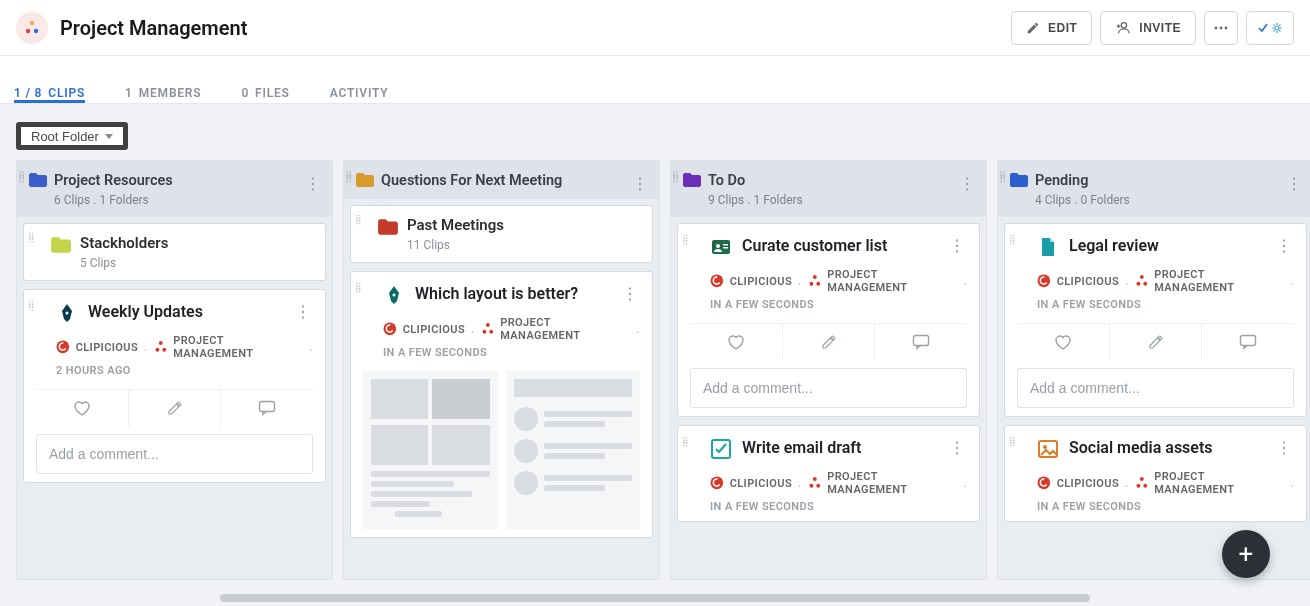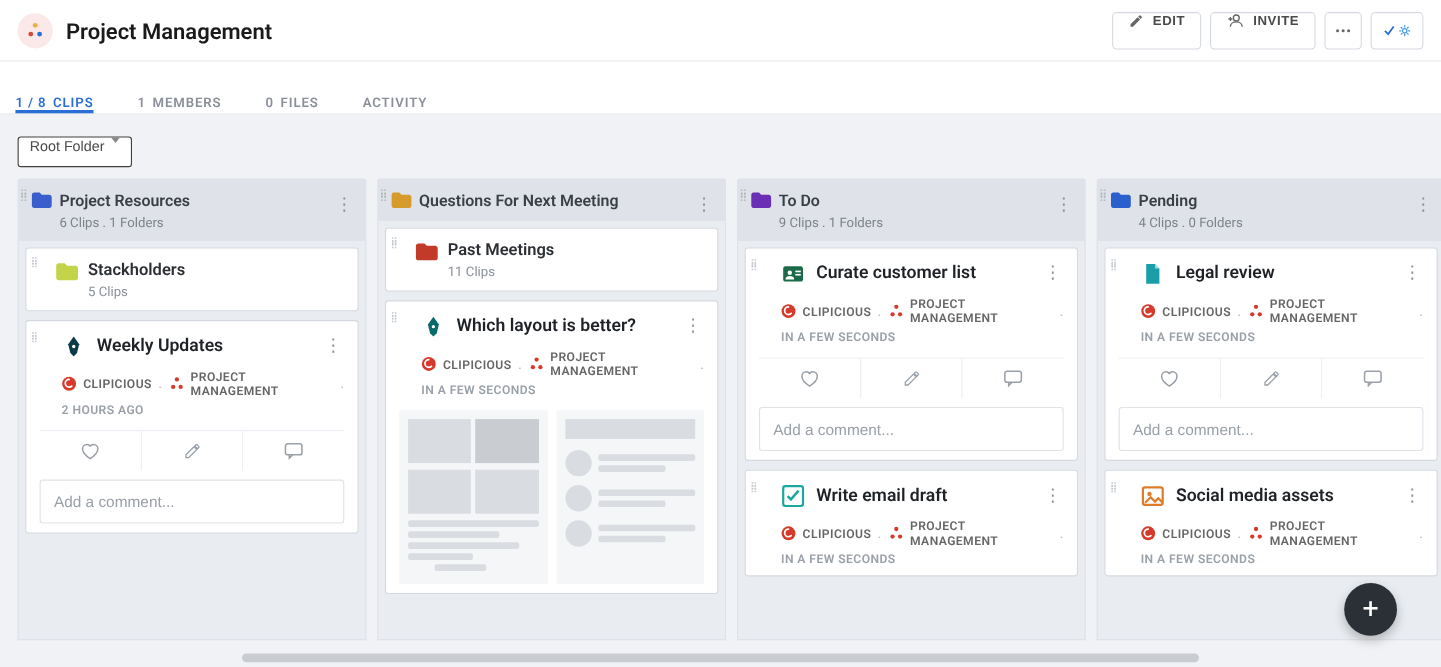--- a/index.html
+++ b/index.html
@@ -3,31 +3,31 @@
 <meta charset="utf-8">
 <style>
 * { box-sizing: border-box; margin: 0; padding: 0; }
 body { font-family: -apple-system, BlinkMacSystemFont, "Segoe UI", Roboto, Arial, sans-serif; background: #f0f2f5; width: 1310px; height: 606px; overflow: hidden; }
 
 .topbar { background: #fff; height: 56px; display: flex; align-items: center; padding: 0 16px; border-bottom: 1px solid #e6e8eb; }
 .logo { width: 32px; height: 32px; border-radius: 50%; background: #fbe9e9; display: flex; align-items: center; justify-content: center; margin-right: 12px; position: relative; }
 .logo svg { width: 18px; height: 18px; }
 .page-title { font-size: 20px; font-weight: 600; color: #1a1a1a; flex: 1; }
 .topbar-actions { display: flex; gap: 8px; align-items: center; }
-.btn-outline { height: 34px; border: 1px solid #d6dae0; background: #fff; border-radius: 4px; padding: 0 14px; display: inline-flex; align-items: flex-start; gap: 8px; font-size: 12px; font-weight: 600; letter-spacing: .5px; color: #4a4a4a; cursor: pointer; }
+.btn-outline { height: 34px; border: 1px solid #d6dae0; background: #fff; border-radius: 4px; padding: 0 14px; display: inline-flex; align-items: center; gap: 8px; font-size: 12px; font-weight: 600; letter-spacing: .5px; color: #4a4a4a; cursor: pointer; }
 .btn-icon-sq { width: 34px; height: 34px; border: 1px solid #d6dae0; background: #fff; border-radius: 4px; display: inline-flex; align-items: center; justify-content: center; cursor: pointer; color: #4a4a4a; }
 .btn-icon-sq.wide { width: 48px; gap: 2px; }
 
 .tabs { background: #fff; height: 48px; display: flex; align-items: flex-end; padding: 0 14px; gap: 40px; border-bottom: 1px solid #e6e8eb; font-size: 12px; font-weight: 600; letter-spacing: .8px; }
 .tab { display: flex; align-items: center; color: #8a8f99; cursor: pointer; border-bottom: 3px solid transparent; }
 .tab.active { color: #2a6fd6; border-bottom-color: #2a6fd6; }
 .tab .count { margin-right: 6px; }
 
 .toolbar-row { padding: 18px 16px 10px; }
-.root-btn { background: #fff; border: 1px solid #404040; height: 28px; padding: 0 10px; border-radius: 3px; font-size: 13px; color: #4a4a4a; display: inline-flex; align-items: flex-start; gap: 6px; cursor: pointer; }
+.root-btn { background: #fff; border: 5px solid #404040; height: 28px; padding: 0 10px; border-radius: 3px; font-size: 13px; color: #4a4a4a; display: inline-flex; align-items: center; gap: 6px; cursor: pointer; }
 .caret-down { width: 0; height: 0; border-left: 4px solid transparent; border-right: 4px solid transparent; border-top: 5px solid #888; }
 
 .board { display: flex; gap: 10px; padding: 0 16px 20px; height: 440px; overflow: hidden; }
 .column { width: 317px; flex: none; background: transparent; display: flex; flex-direction: column; }
 .col-header { background: #dfe2e8; border-radius: 3px 3px 0 0; padding: 12px 14px 10px 38px; position: relative; }
 .col-header .folder-ico { position: absolute; left: 12px; top: 12px; }
 .col-header .grip { position: absolute; left: 2px; top: 14px; color: #b5bac2; font-size: 10px; letter-spacing: -1px; line-height: 4px; }
 .col-header .name { font-size: 14.5px; font-weight: 600; color: #3a3f47; }
 .col-header .meta { font-size: 12px; color: #7c828c; margin-top: 4px; }
 .col-menu { position: absolute; right: 8px; top: 10px; color: #8a8f99; cursor: pointer; padding: 4px; }

